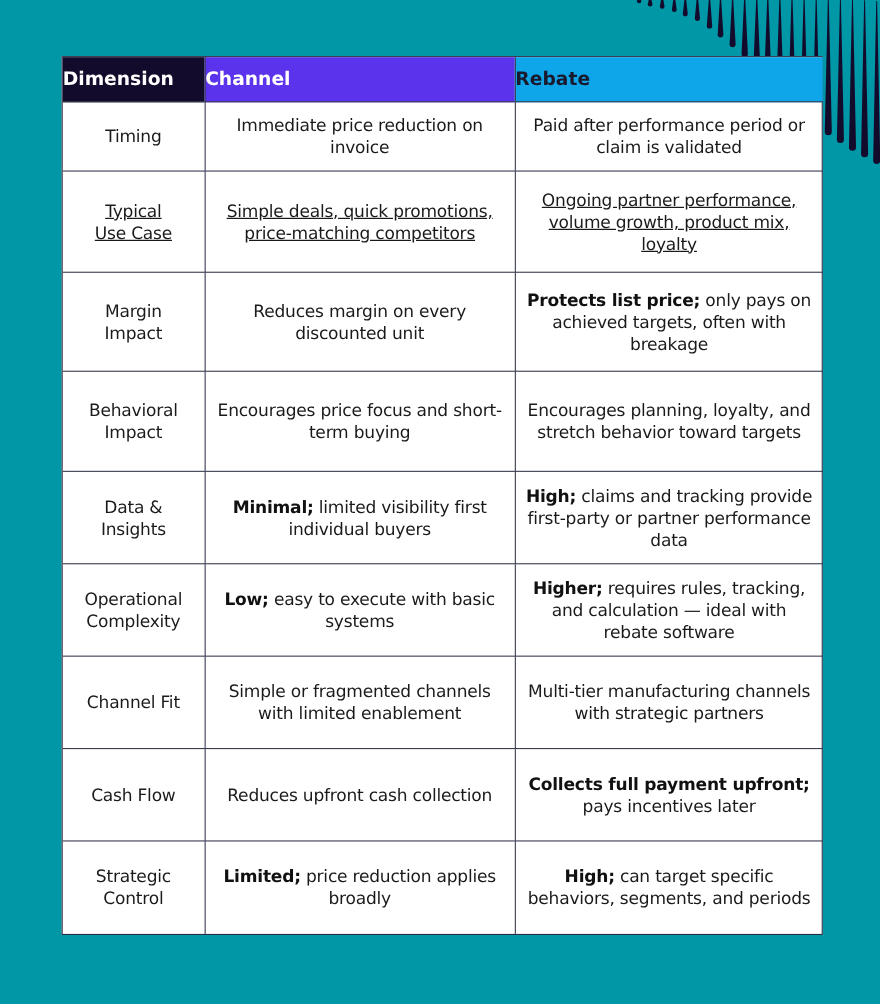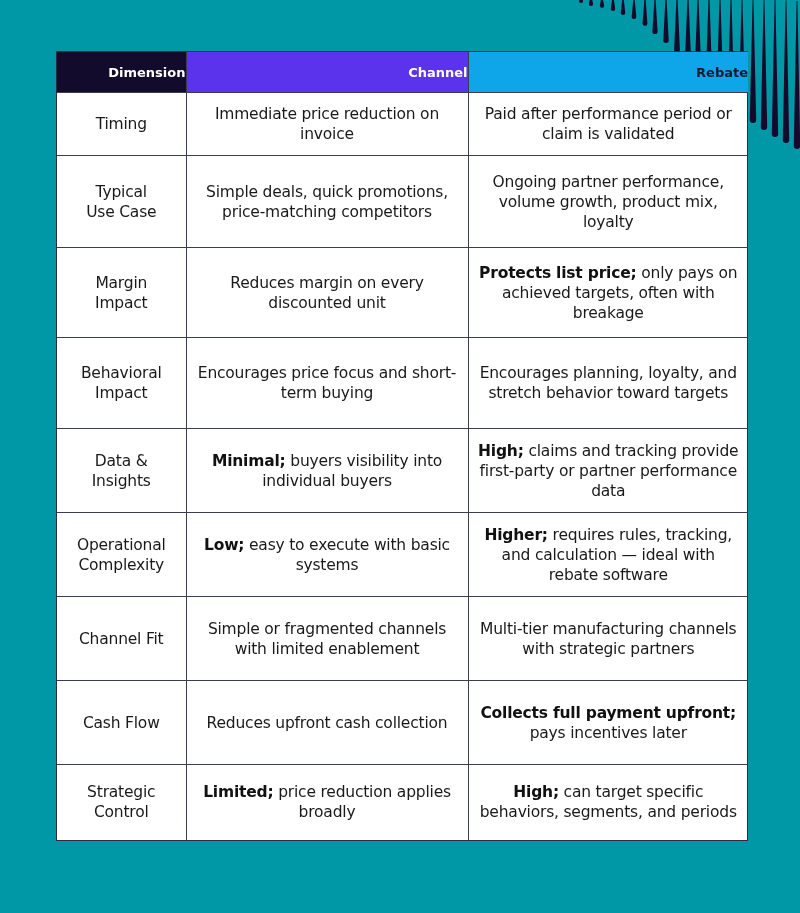--- a/index.html
+++ b/index.html
@@ -16,21 +16,21 @@
     border: 1.5px solid #2b2d42;
     box-sizing: border-box;
   }
   table {
     border-collapse: collapse; width: 100%; table-layout: fixed;
   }
   col.c1 { width: 129px; }
   col.c2 { width: 282px; }
   col.c3 { width: 280px; }
   th {
-    height: 40px; font-size: 13px; font-weight: bold; text-align: right;
+    height: 40px; font-size: 17px; font-weight: bold; text-align: left;
     padding: 0; border-bottom: 1.5px solid #3a3d52;
   }
   th.dim { background: #130b2b; color: #ffffff; border-right: 1.5px solid #3a3d52; }
   th.disc { background: #5b33ec; color: #ffffff; border-right: 1.5px solid #3a3d52; }
   th.reb { background: #0ea5e9; color: #1a1a2e; }
   td {
     font-size: 15.5px; line-height: 20px; color: #1a1a1a; text-align: center;
     vertical-align: middle; padding: 0 7px;
     border-bottom: 1.3px solid #3a3d52; border-right: 1.3px solid #3a3d52;
     letter-spacing: -0.2px;
@@ -82,55 +82,55 @@
         <th class="disc">Channel</th>
         <th class="reb">Rebate</th>
       </tr>
     </thead>
     <tbody id="tbody">
         <tr style="height: 63px;">
           <td class="dimcell"><span>Timing</span></td>
           <td><span>Immediate price reduction on invoice</span></td>
           <td><span>Paid after performance period or claim is validated</span></td>
         </tr>
-        <tr style="height: 92px;">
+        <tr style="height: 92px; text-decoration: underline;">
           <td class="dimcell"><span>Typical<br>Use Case</span></td>
           <td><span>Simple deals, quick promotions, price-matching competitors</span></td>
           <td><span>Ongoing partner performance, volume growth, product mix, loyalty</span></td>
         </tr>
         <tr style="height: 90px;">
           <td class="dimcell"><span>Margin<br>Impact</span></td>
           <td><span>Reduces margin on every discounted unit</span></td>
           <td><b>Protects list price;</b><span> only pays on achieved targets, often with breakage</span></td>
         </tr>
         <tr style="height: 91px;">
           <td class="dimcell"><span>Behavioral<br>Impact</span></td>
           <td><span>Encourages price focus and short-term buying</span></td>
           <td><span>Encourages planning, loyalty, and stretch behavior toward targets</span></td>
         </tr>
         <tr style="height: 84px;">
           <td class="dimcell"><span>Data &amp;<br>Insights</span></td>
-          <td><b>Minimal;</b><span> buyers visibility into individual buyers</span></td>
+          <td><b>Minimal;</b><span> limited visibility first individual buyers</span></td>
           <td><b>High;</b><span> claims and tracking provide first-party or partner performance data</span></td>
         </tr>
         <tr style="height: 84px;">
           <td class="dimcell"><span>Operational<br>Complexity</span></td>
           <td><b>Low;</b><span> easy to execute with basic systems</span></td>
           <td><b>Higher;</b><span> requires rules, tracking, and calculation — ideal with rebate software</span></td>
         </tr>
         <tr style="height: 84px;">
           <td class="dimcell"><span>Channel Fit</span></td>
           <td><span>Simple or fragmented channels with limited enablement</span></td>
           <td><span>Multi-tier manufacturing channels with strategic partners</span></td>
         </tr>
         <tr style="height: 84px;">
           <td class="dimcell"><span>Cash Flow</span></td>
           <td><span>Reduces upfront cash collection</span></td>
           <td><b>Collects full payment upfront;</b><span> pays incentives later</span></td>
         </tr>
-        <tr style="height: 75px;">
+        <tr style="height: 84px;">
           <td class="dimcell"><span>Strategic<br>Control</span></td>
           <td><b>Limited;</b><span> price reduction applies broadly</span></td>
           <td><b>High;</b><span> can target specific behaviors, segments, and periods</span></td>
         </tr>
       </tbody>
   </table>
 </div>
 
 </body></html>

